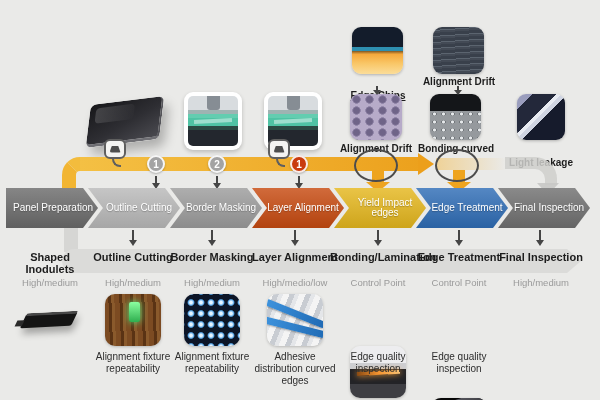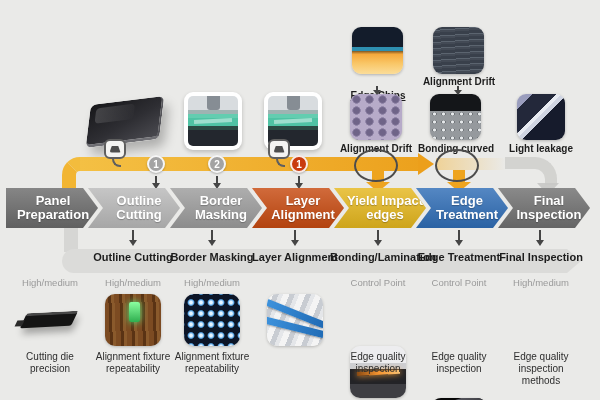--- a/index.html
+++ b/index.html
@@ -72,21 +72,21 @@
   .arr { position:absolute; z-index:2; }
   .arr .stem { width:2px; background:#454545; margin-left:3px; }
   .arr .head { width:0; height:0; border-top:6px solid #454545; border-left:4px solid transparent; border-right:4px solid transparent; }
   .arr.tiny .stem { height:4px; } .arr.tiny .head { border-top-width:5px; }
 
   
   .chev { position:absolute; top:188px; height:40px; width:92px; display:flex; align-items:center; justify-content:center;
       clip-path:polygon(0 0, calc(100% - 15px) 0, 100% 50%, calc(100% - 15px) 100%, 0 100%, 15px 50%);
       background-image:linear-gradient(180deg,rgba(255,255,255,.18),rgba(0,0,0,.10)); z-index:2; }
   .chev.first { clip-path:polygon(0 0, calc(100% - 15px) 0, 100% 50%, calc(100% - 15px) 100%, 0 100%); }
-  .chev span { color:#fff; font-size:13px; font-weight:bold; text-align:center; padding-left:10px; text-shadow:0 1px 1px rgba(0,0,0,.25); line-height:1.05; }
+  .chev span { color:#fff; font-size:10px; font-weight:normal; text-align:center; padding-left:10px; text-shadow:0 1px 1px rgba(0,0,0,.25); line-height:1.05; }
   .chev.first span { padding-left:2px; }
 
   
   .band2 { position:absolute; left:62px; top:249px; width:505px; height:24px; background:#dbdbd9; border-radius:12px 0 0 12px; z-index:1; }
   .band2-tip { position:absolute; left:567px; top:249px; width:0; height:0;
       border-left:14px solid #dbdbd9; border-top:12px solid transparent; border-bottom:12px solid transparent; z-index:1; }
   .band2-link { position:absolute; left:64px; top:228px; width:14px; height:24px; background:#d6d6d4; z-index:0; }
   .sub { position:absolute; top:251px; font-size:11px; font-weight:bold; color:#1c1c1c; text-align:center; z-index:2; }
 
   .risk { position:absolute; top:277px; font-size:9.5px; color:#9a9a9a; text-align:center; }
@@ -142,21 +142,21 @@
       <div class="head"></div>
     </div>
 
   <div class="thumb t-drift2" style="left:350px;top:94px;width:52px;height:46px;"></div>
   <div class="d-label" style="left:333px;top:143px;width:86px;">Alignment Drift</div>
 
   <div class="thumb t-bonding" style="left:430px;top:94px;width:51px;height:46px;"></div>
   <div class="d-label" style="left:413px;top:143px;width:86px;">Bonding curved</div>
 
   <div class="thumb t-leak" style="left:517px;top:94px;width:48px;height:46px;"></div>
-  <div class="d-label" style="left:498px;top:143px;width:86px;">Light leakage</div>
+  <div class="d-label" style="left:498px;top:157px;width:86px;">Light leakage</div>
 
   <div class="tablet"></div>
   <div class="machine" style="left:184px;top:92px;">
       <div class="inner"></div>
     </div>
   <div class="machine" style="left:264px;top:92px;">
       <div class="inner"></div>
     </div>
 
   <div class="band-elbow"></div>
@@ -246,43 +246,44 @@
       <div class="stem" style="height:10px;"></div>
       <div class="head"></div>
     </div>
   <div class="arr" style="left:536px;top:230px;">
       <div class="stem" style="height:10px;"></div>
       <div class="head"></div>
     </div>
 
   <div class="band2"></div>
   <div class="band2-tip"></div>
+  <div class="sub" style="left:5px;width:90px;">Shaped Inodulets</div>
   <div class="sub" style="left:88px;width:90px;">Outline Cutting</div>
   <div class="sub" style="left:167px;width:90px;">Border Masking</div>
   <div class="sub" style="left:250px;width:90px;">Layer Alignment</div>
   <div class="sub" style="left:330px;width:96px;">Bonding/Lamination</div>
   <div class="sub" style="left:414px;width:90px;">Edge Treatment</div>
   <div class="sub" style="left:496px;width:90px;">Final Inspection</div>
 
   <div class="risk" style="left:5px;width:90px;">High/medium</div>
   <div class="risk" style="left:88px;width:90px;">High/medium</div>
   <div class="risk" style="left:167px;width:90px;">High/medium</div>
+  <div class="risk" style="left:250px;width:90px;">High/medio/low</div>
   <div class="risk" style="left:333px;width:90px;">Control Point</div>
   <div class="risk" style="left:414px;width:90px;">Control Point</div>
   <div class="risk" style="left:496px;width:90px;">High/medium</div>
 
   <div class="bthumb t-die" style="left:22px;">
       <div class="slab"></div>
     </div>
   <div class="bthumb t-board" style="left:105px;"></div>
   <div class="bthumb t-led" style="left:184px;"></div>
   <div class="bthumb t-adhesive" style="left:267px;"></div>
   <div class="bthumb t-edge1" style="left:350px;"></div>
   <div class="bthumb t-dome" style="left:431px;"></div>
 
-  <div class="caption" style="left:7px;width:86px;">Cutting die precision</div>
   <div class="caption" style="left:90px;width:86px;">Alignment fixture repeatability</div>
   <div class="caption" style="left:169px;width:86px;">Alignment fixture repeatability</div>
+  <div class="caption" style="left:252px;width:86px;">Adhesive distribution curved edges</div>
   <div class="caption" style="left:335px;width:86px;">Edge quality inspection</div>
   <div class="caption" style="left:416px;width:86px;">Edge quality inspection</div>
-  <div class="caption" style="left:498px;width:86px;">Edge quality inspection methods</div>
 
 </div>
 
 </body></html>

